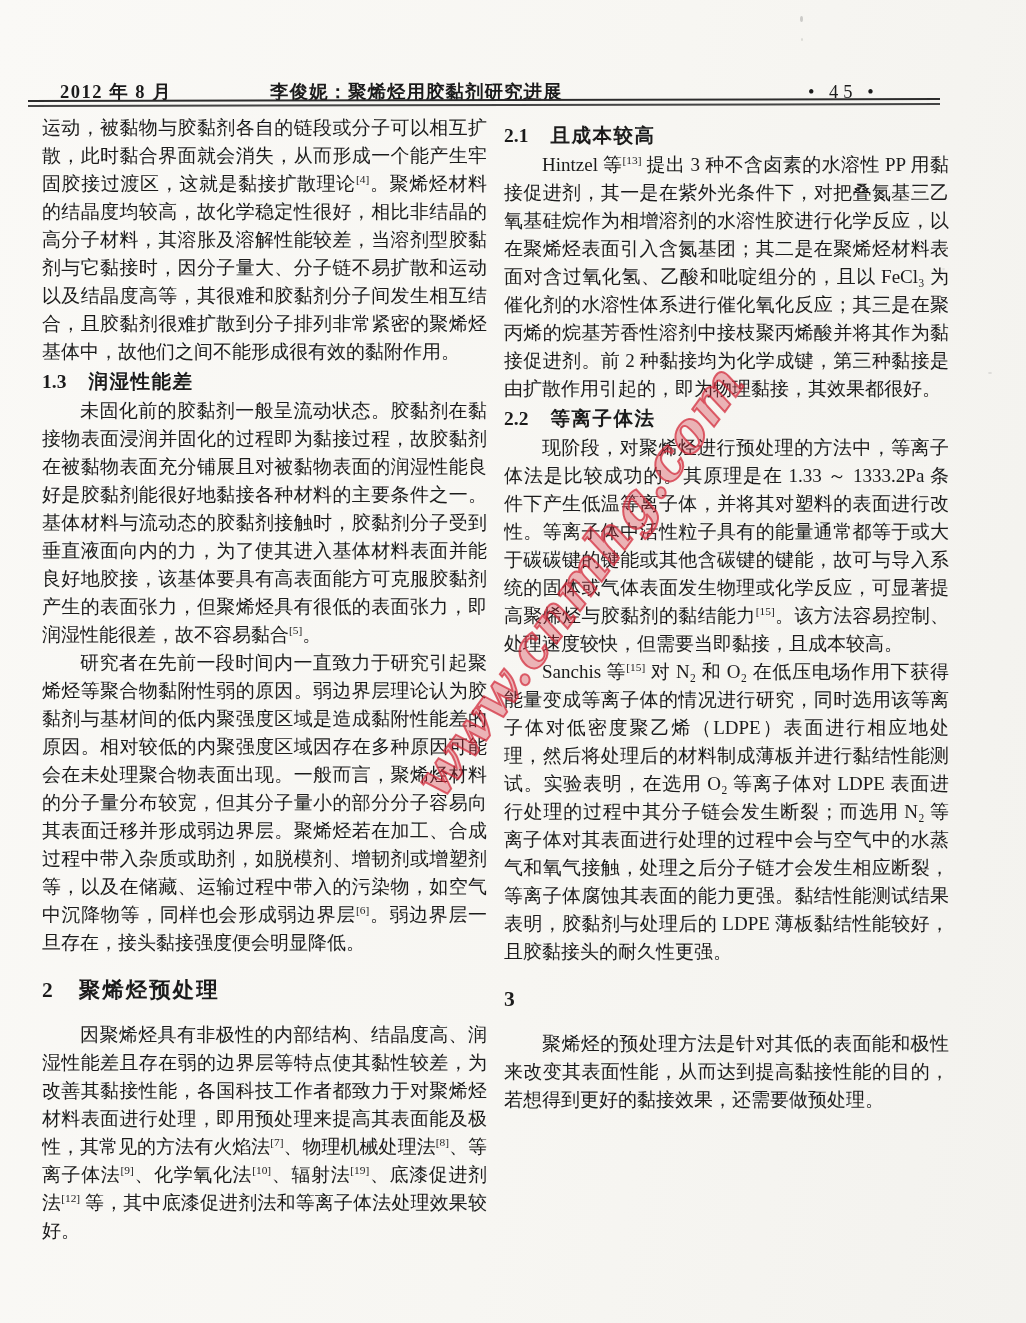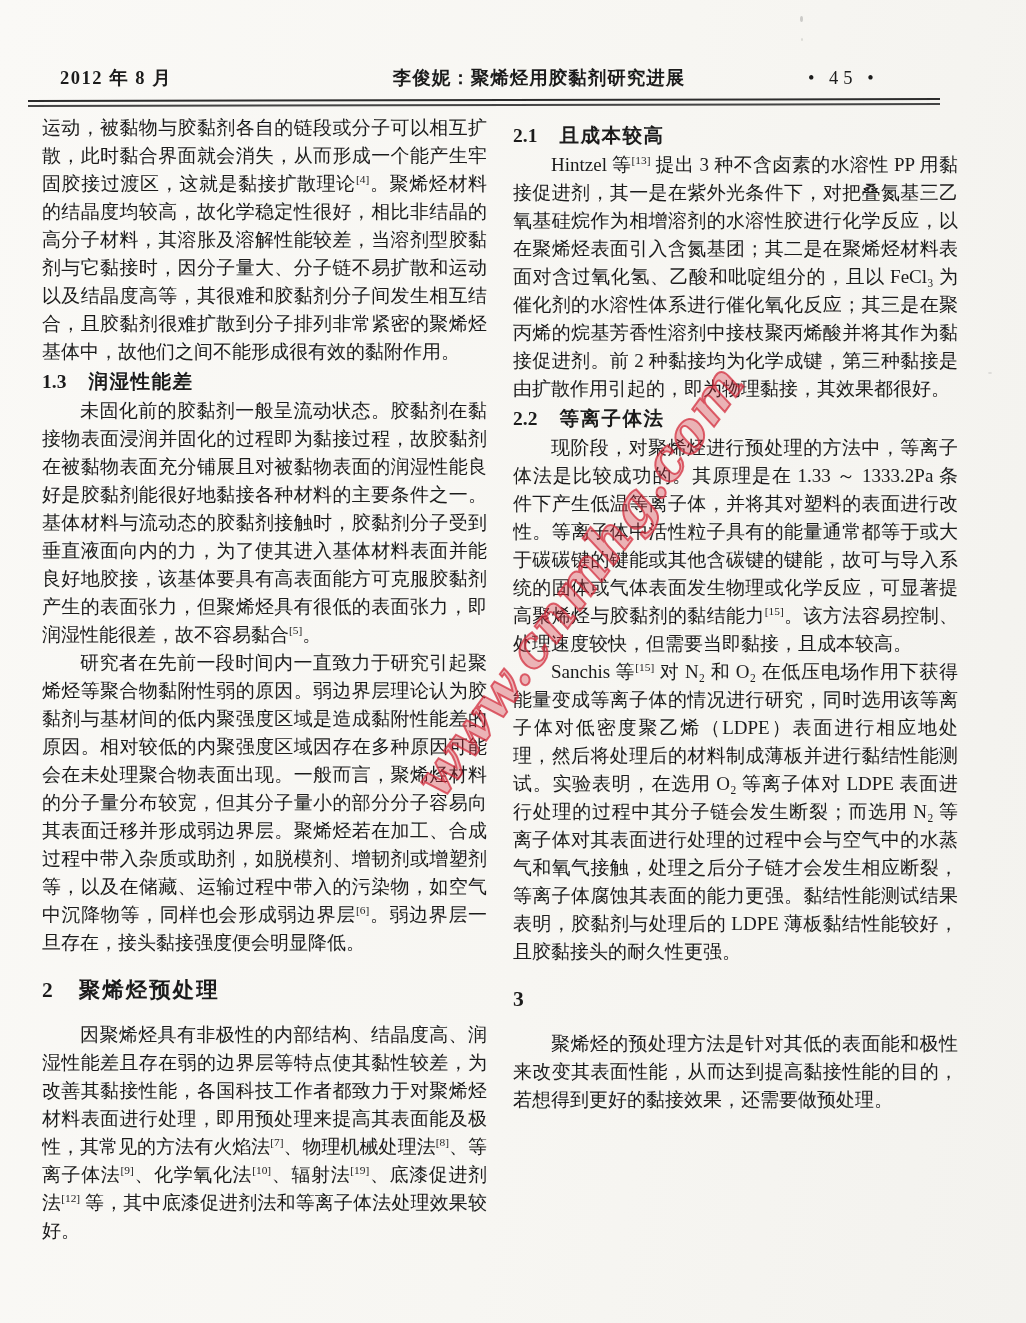--- a/index.html
+++ b/index.html
@@ -7,36 +7,36 @@
     position:relative;
     width:1026px;height:1323px;
     margin:0 auto;
     background:linear-gradient(100deg,#faf9f6 0%,#f7f6f2 55%,#f3f2ee 100%);
     font-family:"Liberation Serif","DejaVu Serif",serif;
     color:#1b1b1b;
     overflow:hidden;
   }
   
   .header{
-    position:absolute;top:54px;left:60px;right:88px;
+    position:absolute;top:68px;left:60px;right:88px;
     display:flex;align-items:baseline;
     font-size:18.5px;
   }
   .hdr-date{width:210px;letter-spacing:1.5px;font-weight:600;}
-  .hdr-title{flex:1;text-align:center;letter-spacing:1px;font-weight:600;}
+  .hdr-title{flex:1;text-align:left;letter-spacing:1px;font-weight:600;}
   .hdr-page{width:130px;text-align:left;letter-spacing:5px;margin-top:14px;}
   .header-rule{
     position:absolute;top:99px;left:28px;width:912px;height:3px;
     border-top:2.5px solid #2c2c2c;border-bottom:2px solid #454545;
     transform:rotate(-0.12deg);
   }
   
   .columns{
     position:absolute;top:114px;left:42px;width:923px;bottom:0;
-    display:flex;gap:26px;
+    display:flex;gap:17px;
     overflow:hidden;
   }
   .col{
     width:445px;flex:none;
     font-size:19px;line-height:28px;
     text-align:justify;
     overflow:hidden;
   }
   .para{margin:0;text-indent:2em;}
   .para.noindent{text-indent:0;}

